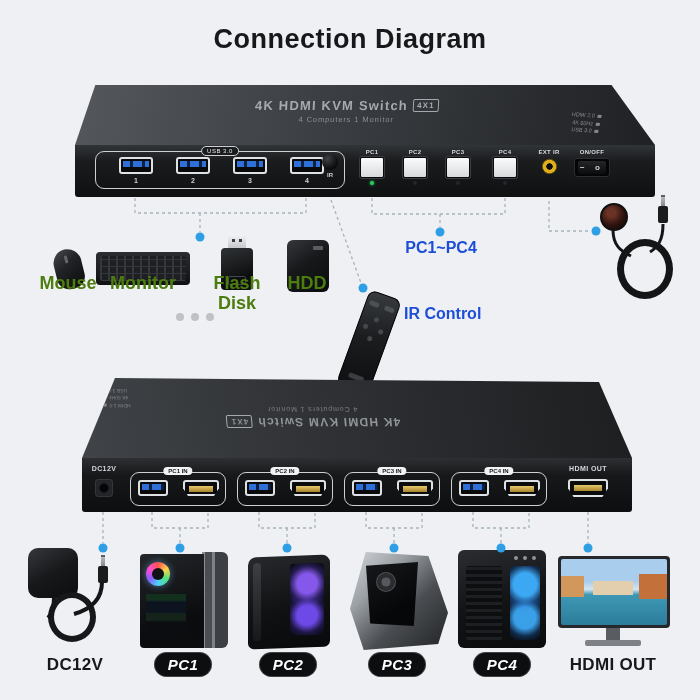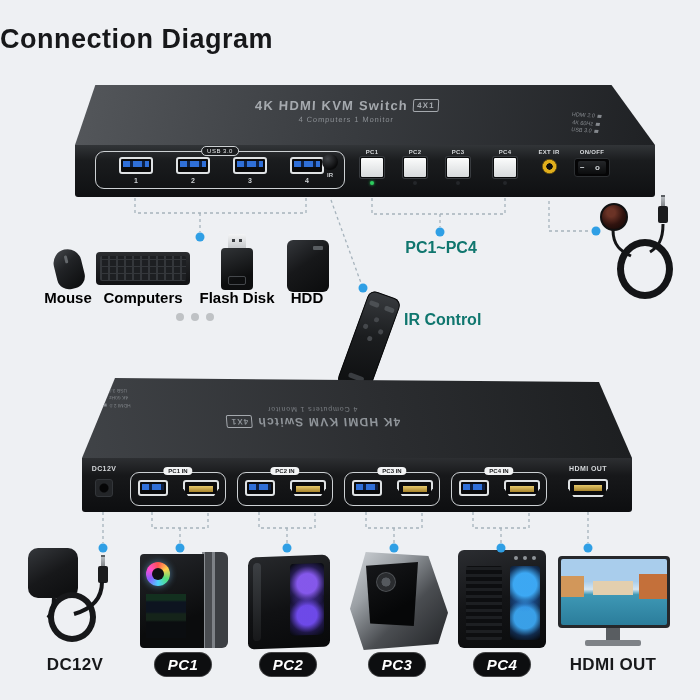--- a/index.html
+++ b/index.html
@@ -1,18 +1,18 @@
 <!DOCTYPE html>
 <html><head>
 <meta charset="utf-8">
 <style>
   html,body{margin:0;padding:0;}
   .stage{position:relative;width:700px;height:700px;background:#eef0f3;
          font-family:"Liberation Sans",sans-serif;overflow:hidden;}
-  .title{position:absolute;top:24px;left:0;right:0;text-align:left;
+  .title{position:absolute;top:24px;left:0;right:0;text-align:center;
          font-size:27px;font-weight:bold;color:#17181a;letter-spacing:.5px;}
 
   
   .overlay{position:absolute;left:0;top:0;pointer-events:none;}
 
   
   .dev1-top{position:absolute;left:75px;top:85px;width:580px;height:60px;
     clip-path:polygon(3.5% 0,92.5% 0,100% 100%,0 100%);
     background:linear-gradient(100deg,#54575b 0%,#3a3d41 45%,#1f2124 100%);}
   .brand{position:absolute;text-align:center;color:#a5a9ae;}
@@ -82,30 +82,30 @@
     background:linear-gradient(180deg,#f4f5f6,#c6c9cc);position:relative;}
   .flash-hole{position:absolute;top:5px;width:3px;height:3px;background:#3a3d41;}
   .flash-body{width:32px;height:42px;margin:0 auto;border-radius:4px;
     background:linear-gradient(160deg,#303336,#0d0e0f 70%);position:relative;}
   .flash-notch{position:absolute;left:7px;right:7px;bottom:5px;height:7px;
     border:1.5px solid #45484c;border-radius:2px;}
   .icon-hdd{position:absolute;left:287px;top:240px;width:42px;height:52px;border-radius:6px;
     background:linear-gradient(145deg,#34373b 0%,#17181a 45%,#0b0c0d 100%);}
   .hdd-logo{position:absolute;right:6px;top:6px;width:10px;height:4px;background:#595d61;
     border-radius:1px;}
-  .peri-label{position:absolute;top:288px;font-size:15px;font-weight:600;color:#000000;
+  .peri-label{position:absolute;top:273px;font-size:18px;font-weight:600;color:#4d7c0f;
     text-align:center;line-height:20px;}
   .more-dots{position:absolute;left:176px;top:313px;display:flex;gap:7px;}
   .gdot{width:8px;height:8px;border-radius:50%;background:#bfc2c5;}
 
   
-  .ann{position:absolute;font-weight:bold;color:#0f766e;}
+  .ann{position:absolute;font-weight:bold;color:#1d4ed8;}
   .ann-switch{left:366px;top:237px;width:150px;text-align:center;font-size:16px;
     line-height:22px;}
-  .ann-ir{left:404px;top:305px;font-size:16px;margin-top:6px;}
+  .ann-ir{left:404px;top:305px;font-size:16px;}
   .ann-irx{left:540px;top:305px;width:158px;text-align:center;font-size:15px;}
 
   
   .remote{position:absolute;left:352px;top:292px;width:34px;height:100px;
     transform:rotate(20deg);border-radius:8px;
     background:linear-gradient(165deg,#3a3d41 0%,#1b1d1f 45%,#0c0d0e 100%);
     box-shadow:inset 0 0 0 1px #08090a;}
   .r-pill{position:absolute;width:10px;height:5px;border-radius:2px;background:#4c5054;}
   .r-dot{position:absolute;width:5px;height:5px;border-radius:50%;background:#44474b;}
   .r-bar{position:absolute;left:9px;bottom:10px;width:16px;height:5px;border-radius:2px;
@@ -324,21 +324,21 @@
     </div>
     <div class="flash-body">
       <div class="flash-notch"></div>
     </div>
   </div>
   <div class="icon-hdd">
     <div class="hdd-logo"></div>
   </div>
 
   <div class="peri-label" style="left:38px;width:60px">Mouse</div>
-  <div class="peri-label" style="left:98px;width:90px">Computers</div>
+  <div class="peri-label" style="left:98px;width:90px">Monitor</div>
   <div class="peri-label" style="left:196px;width:82px">Flash Disk</div>
   <div class="peri-label" style="left:282px;width:50px">HDD</div>
   <div class="more-dots">
     <i class="gdot"></i>
     <i class="gdot"></i>
     <i class="gdot"></i>
   </div>
 
   <div class="ann ann-switch">
     <div>PC1~PC4</div>

